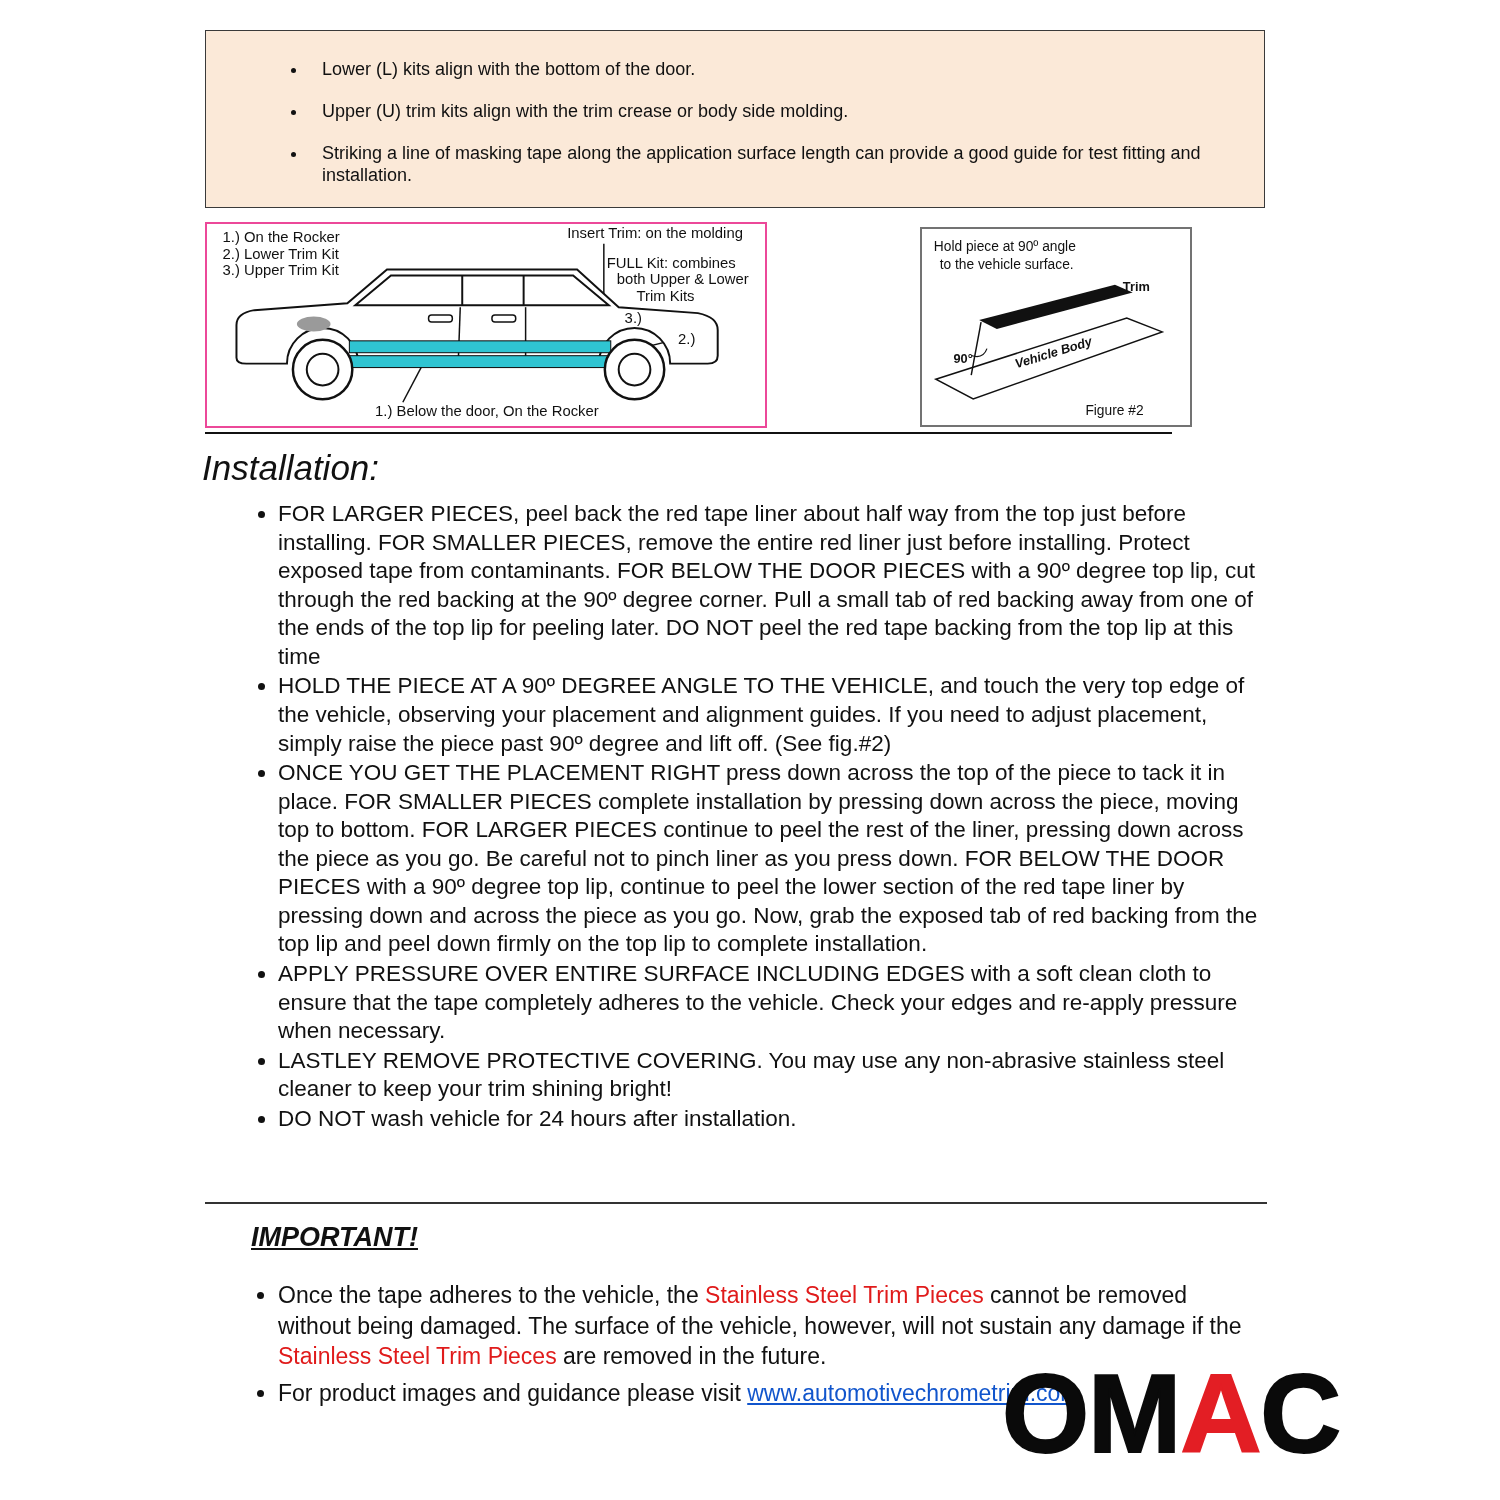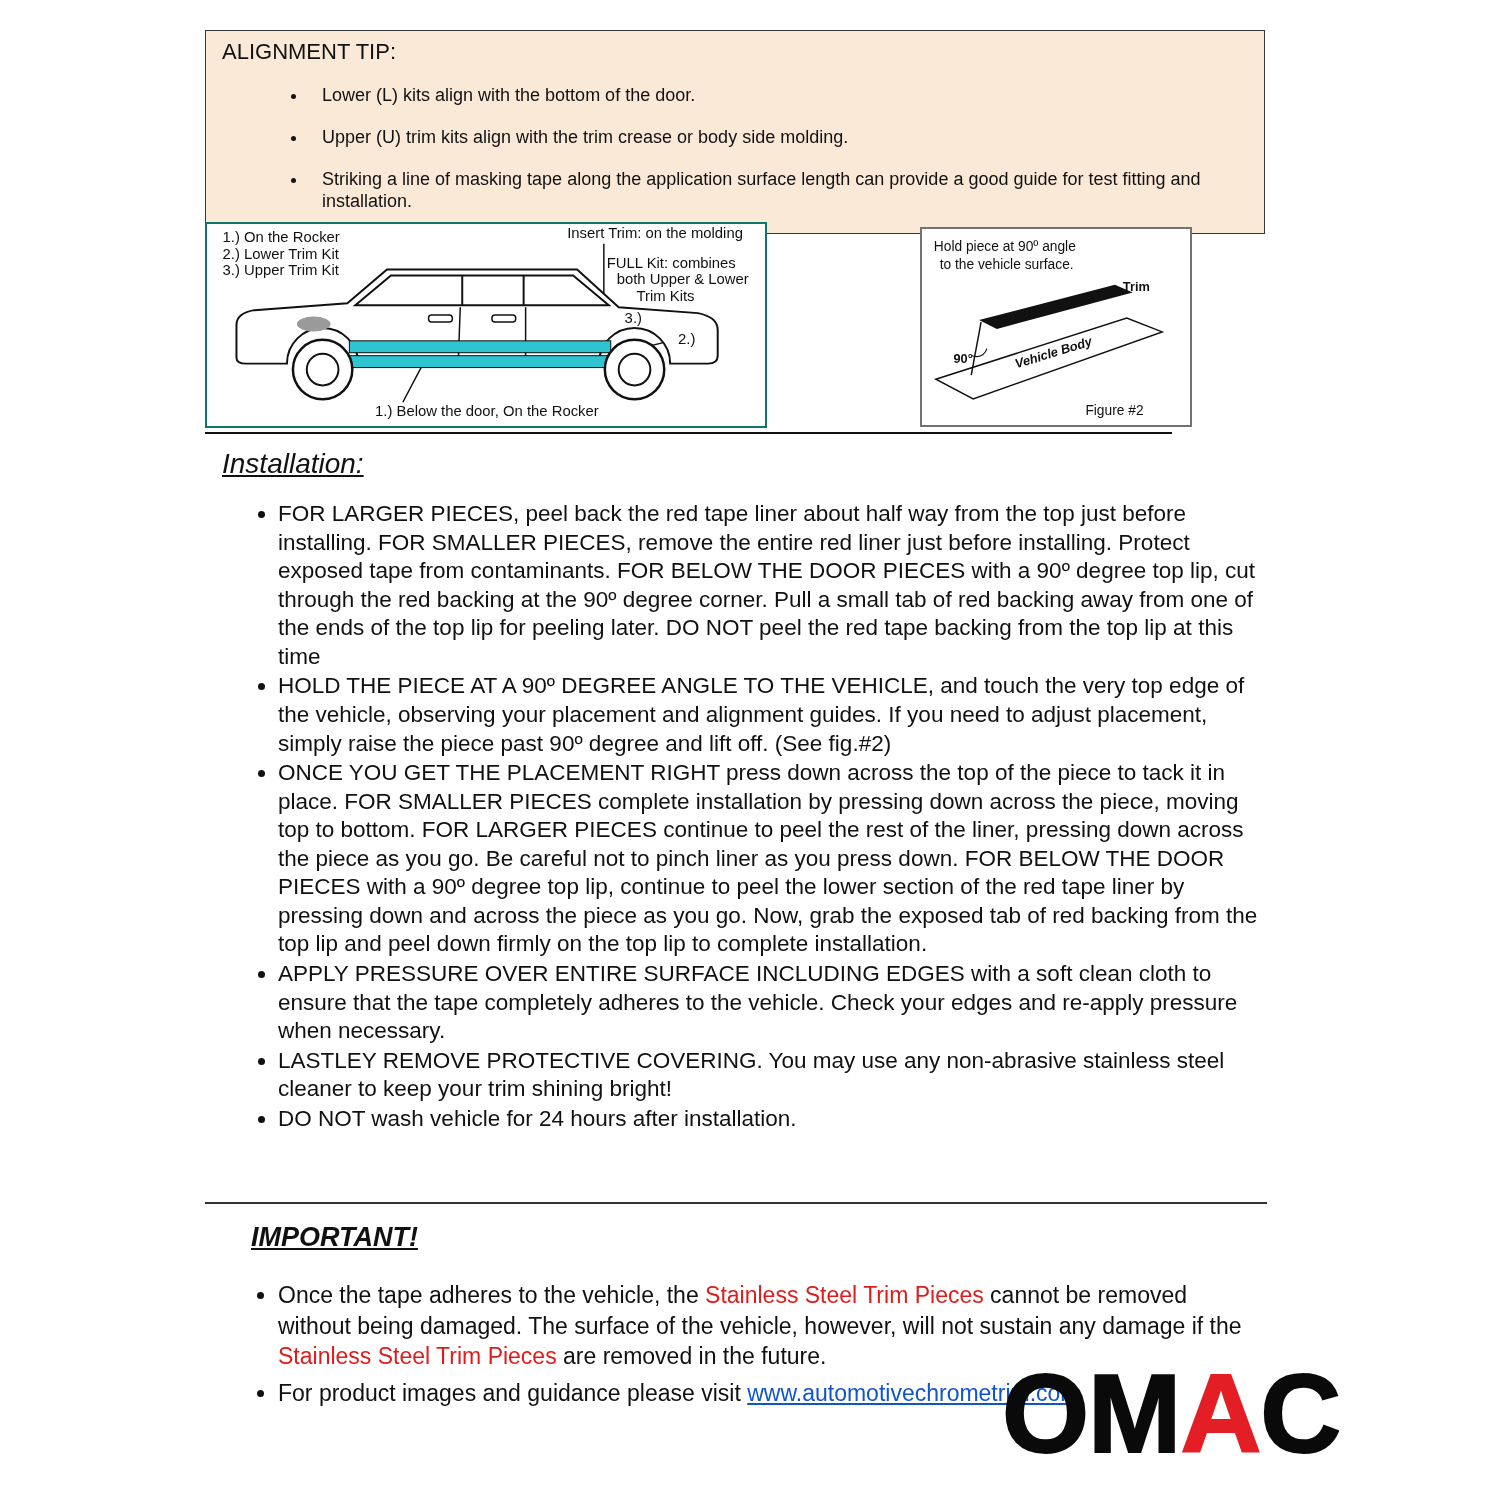--- a/index.html
+++ b/index.html
@@ -17,34 +17,34 @@
 
   
   .tip-box{position:absolute;left:205px;top:30px;width:1060px;background:var(--tip_bg);
     border:1px solid #3a3a3a;padding:8px 24px 20px 16px;}
   .tip-title{font-size:22px;}
   .tip-list{margin-top:18px;padding-left:86px;}
   .tip-list li{font-size:18px;line-height:1.22;margin-bottom:17px;padding-left:14px;margin-top:20px;}
   .tip-list li:last-child{margin-bottom:0;}
 
   
-  .car-box{position:absolute;left:205px;top:222px;width:562px;height:206px;border:2px solid #0f766e;background:#fff;}
+  .car-box{position:absolute;left:205px;top:222px;width:562px;height:206px;border:2px solid #ec4899;background:#fff;}
   .fig2-box{position:absolute;left:920px;top:227px;width:272px;height:200px;border:2px solid #737373;background:#fff;}
   .diagram-underline{position:absolute;left:205px;top:432px;width:967px;border-top:2px solid #111;}
 
   svg text{fill:#111;}
   .t15{font:15px "Liberation Sans", sans-serif;}
   .t14{font:14px "Liberation Sans", sans-serif;}
   .t13b{font:bold 13px "Liberation Sans", sans-serif;}
   .t13bi{font:italic bold 13px "Liberation Sans", sans-serif;}
   .trim-stripe{fill:var(--trim_teal,#2fc4d2);stroke:#0a0a0a;stroke-width:1;}
 
   
-  .installation-heading{position:absolute;left:222px;top:448px;font-size:28px;font-weight:normal;
-    font-style:italic;text-decoration:underline;}
+  .installation-heading{position:absolute;left:202px;top:448px;font-size:35px;font-weight:normal;
+    font-style:italic;}
   .install-list{position:absolute;left:240px;top:500px;width:1024px;padding-left:38px;}
   .install-list li{font-size:22.5px;line-height:1.27;margin-bottom:1px;}
 
   .divider{position:absolute;left:205px;top:1202px;width:1062px;border:none;border-top:2px solid #333;}
 
   
   .important-heading{position:absolute;left:207px;top:1222px;font-size:27px;font-weight:bold;
     font-style:italic;text-decoration:underline;margin-left:44px;}
   .important-list{position:absolute;left:240px;top:1280px;width:1024px;padding-left:38px;}
   .important-list li{font-size:23px;font-weight:normal;line-height:1.33;margin-bottom:6px;}
@@ -56,21 +56,20 @@
     letter-spacing:-1px;line-height:1;white-space:nowrap;-webkit-text-stroke:2px currentColor;}
   .logo-black{color:#0a0a0a;-webkit-text-stroke:2px #0a0a0a;}
   .logo-red{color:var(--logo_red,#e31e24);-webkit-text-stroke:2px var(--logo_red,#e31e24);}
 </style>
 </head>
 <body>
 
 <div class="page">
 
   <section class="tip-box">
-    <div class="tip-title">ALIGNMENT TIP:</div>
     <ul class="tip-list">
       <li>Lower (L) kits align with the bottom of the door.</li>
       <li>Upper (U) trim kits align with the trim crease or body side molding.</li>
       <li>Striking a line of masking tape along the application surface length can provide a good guide for test fitting and installation.</li>
     </ul>
   </section>
 
   <div class="car-box">
     <svg viewBox="0 0 560 204" width="558" height="202">
 

